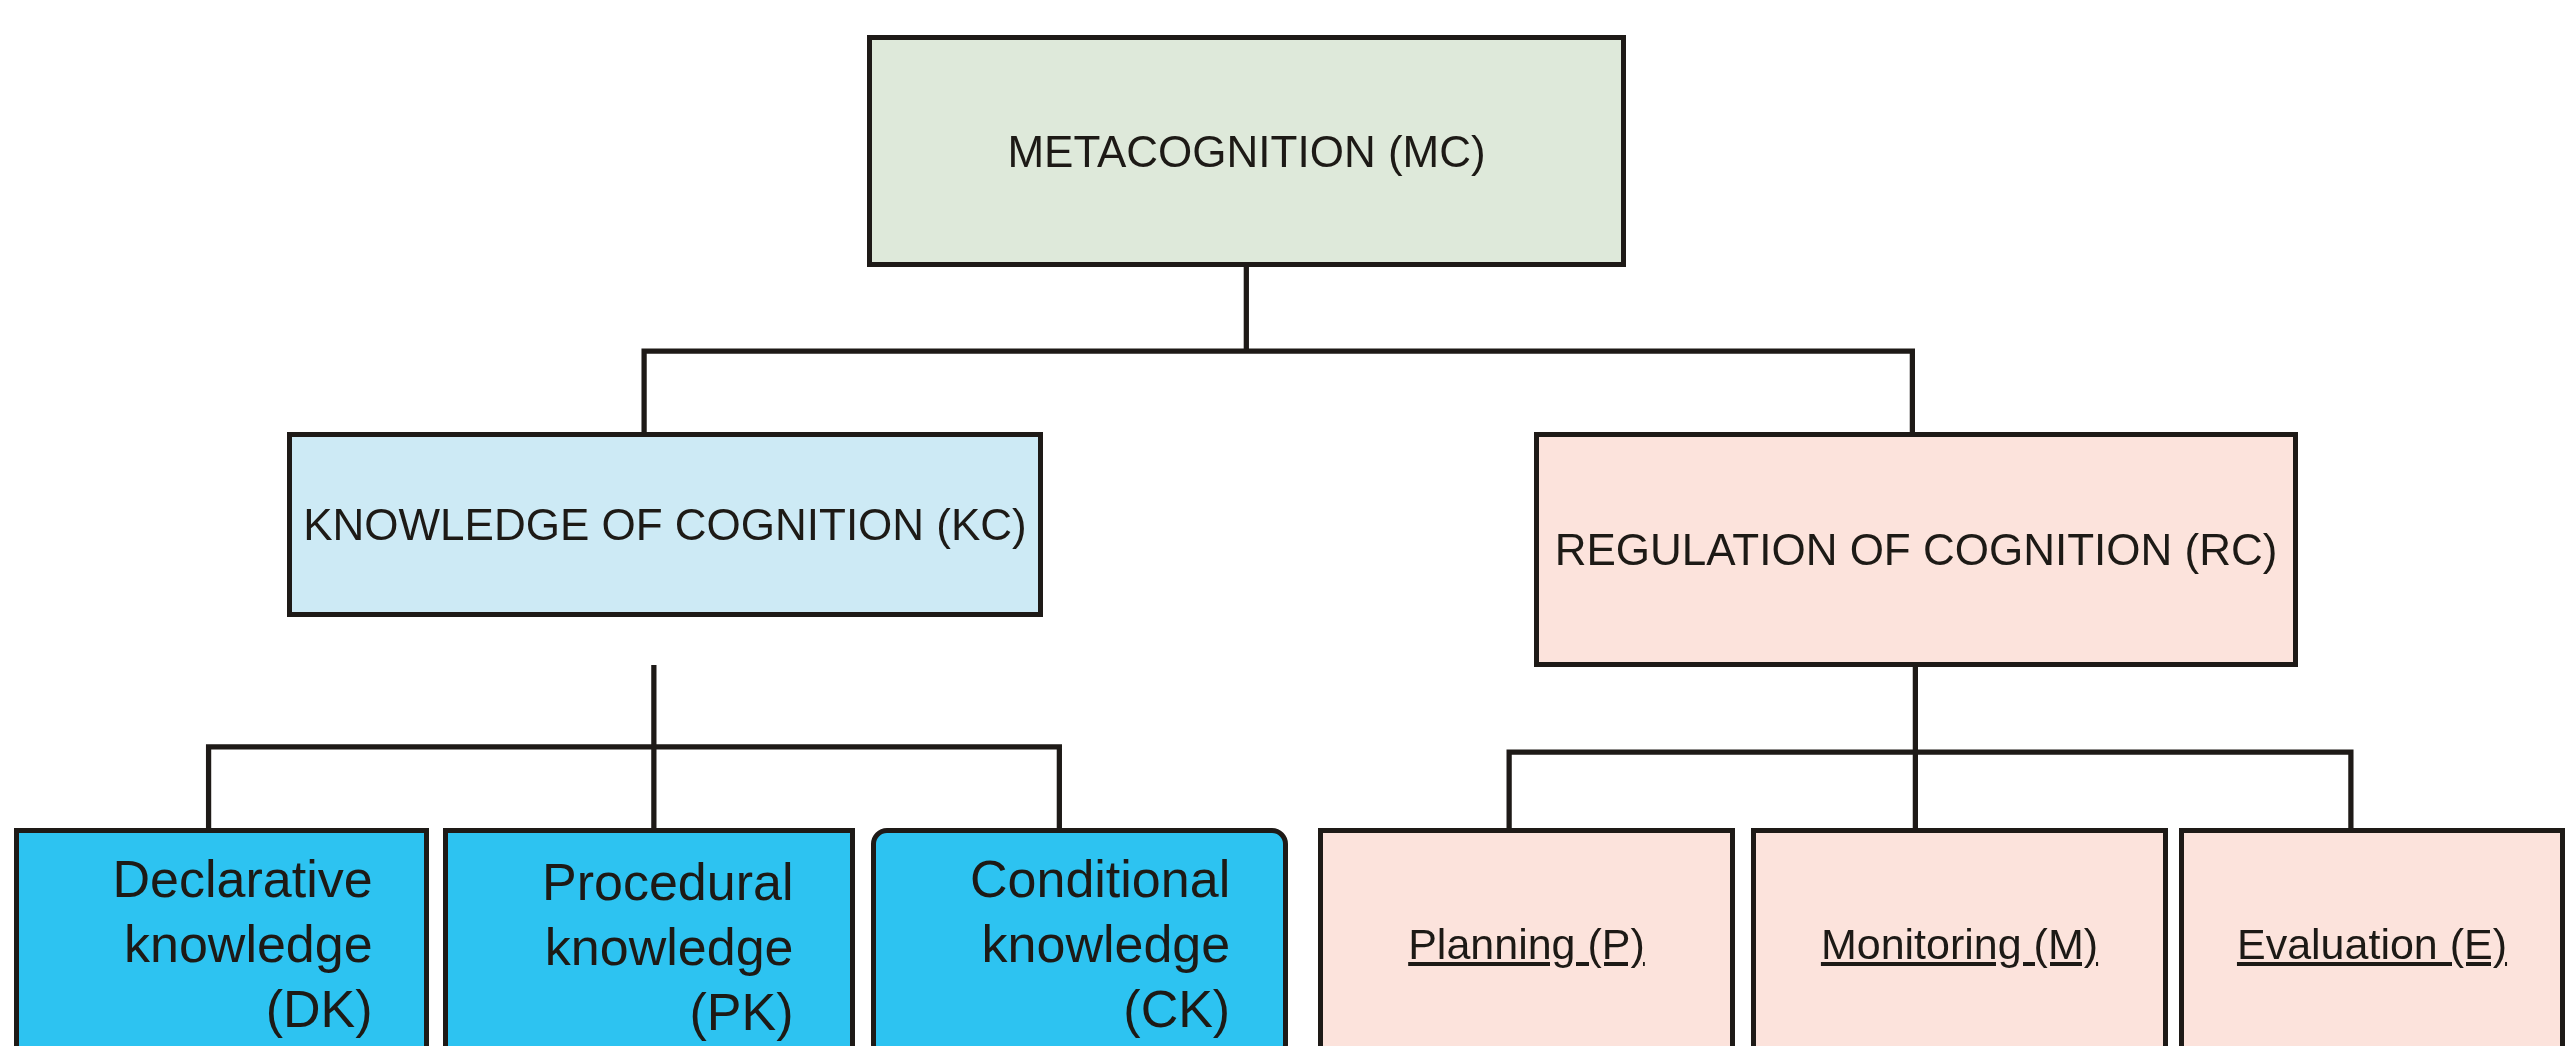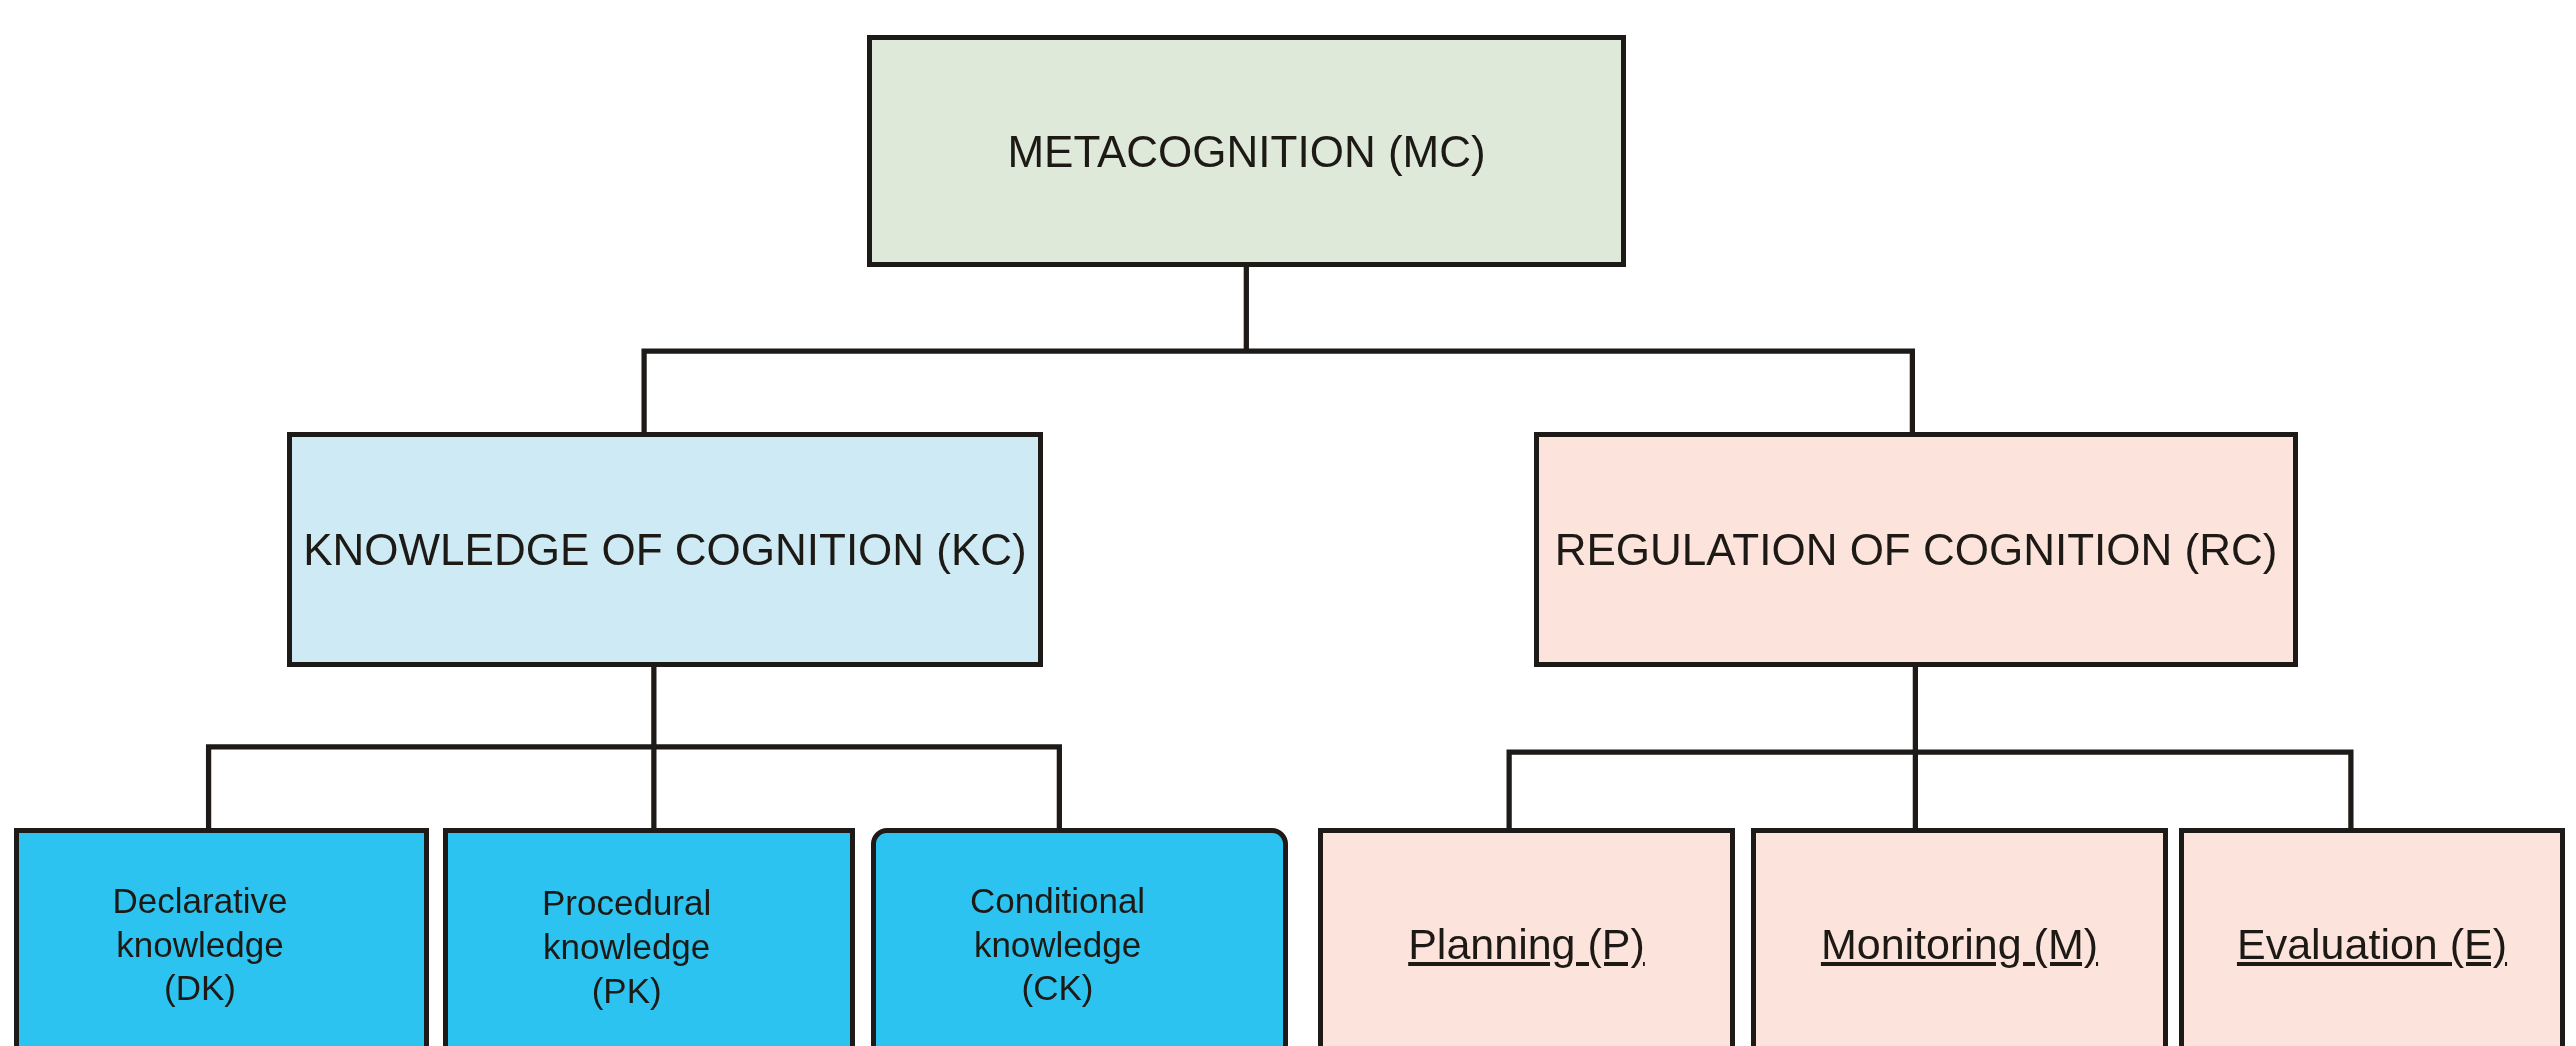--- a/index.html
+++ b/index.html
@@ -44,26 +44,26 @@
   .tier-leaf-single .lbl {
     font-size: 43px;
     text-align: right;
     text-decoration: underline;
   }
   .tier-leaf-multi {
     justify-content: flex-start;
     padding-left: 94px;
   }
   .tier-leaf-multi .lbl {
-    font-size: 35px;
-    text-align: center;
+    font-size: 52px;
+    text-align: right;
   }
   
   .n-mc { left: 867px; top: 15px;   width: 759px; height: 232px; }
-  .n-kc { left: 287px;  top: 412px;  width: 756px; height: 235px; }
+  .n-kc { left: 287px;  top: 412px;  width: 756px; height: 185px; }
   .n-rc { left: 1534px; top: 412px;  width: 764px; height: 235px; }
   .n-dk { left: 13.5px;   top: 808px; width: 415px;  height: 233px; }
   .n-pk { left: 443px;  top: 808px; width: 412px;  height: 238px; }
   .n-ck { left: 871px; top: 808px; width: 417px;  height: 233px; }
   .n-p  { left: 1318px; top: 808px; width: 417px;  height: 233px; }
   .n-m  { left: 1751px; top: 808px; width: 417px;  height: 233px; }
   .n-e  { left: 2179px; top: 808px; width: 386px;  height: 233px; }
 </style>
 </head>
 <body>

